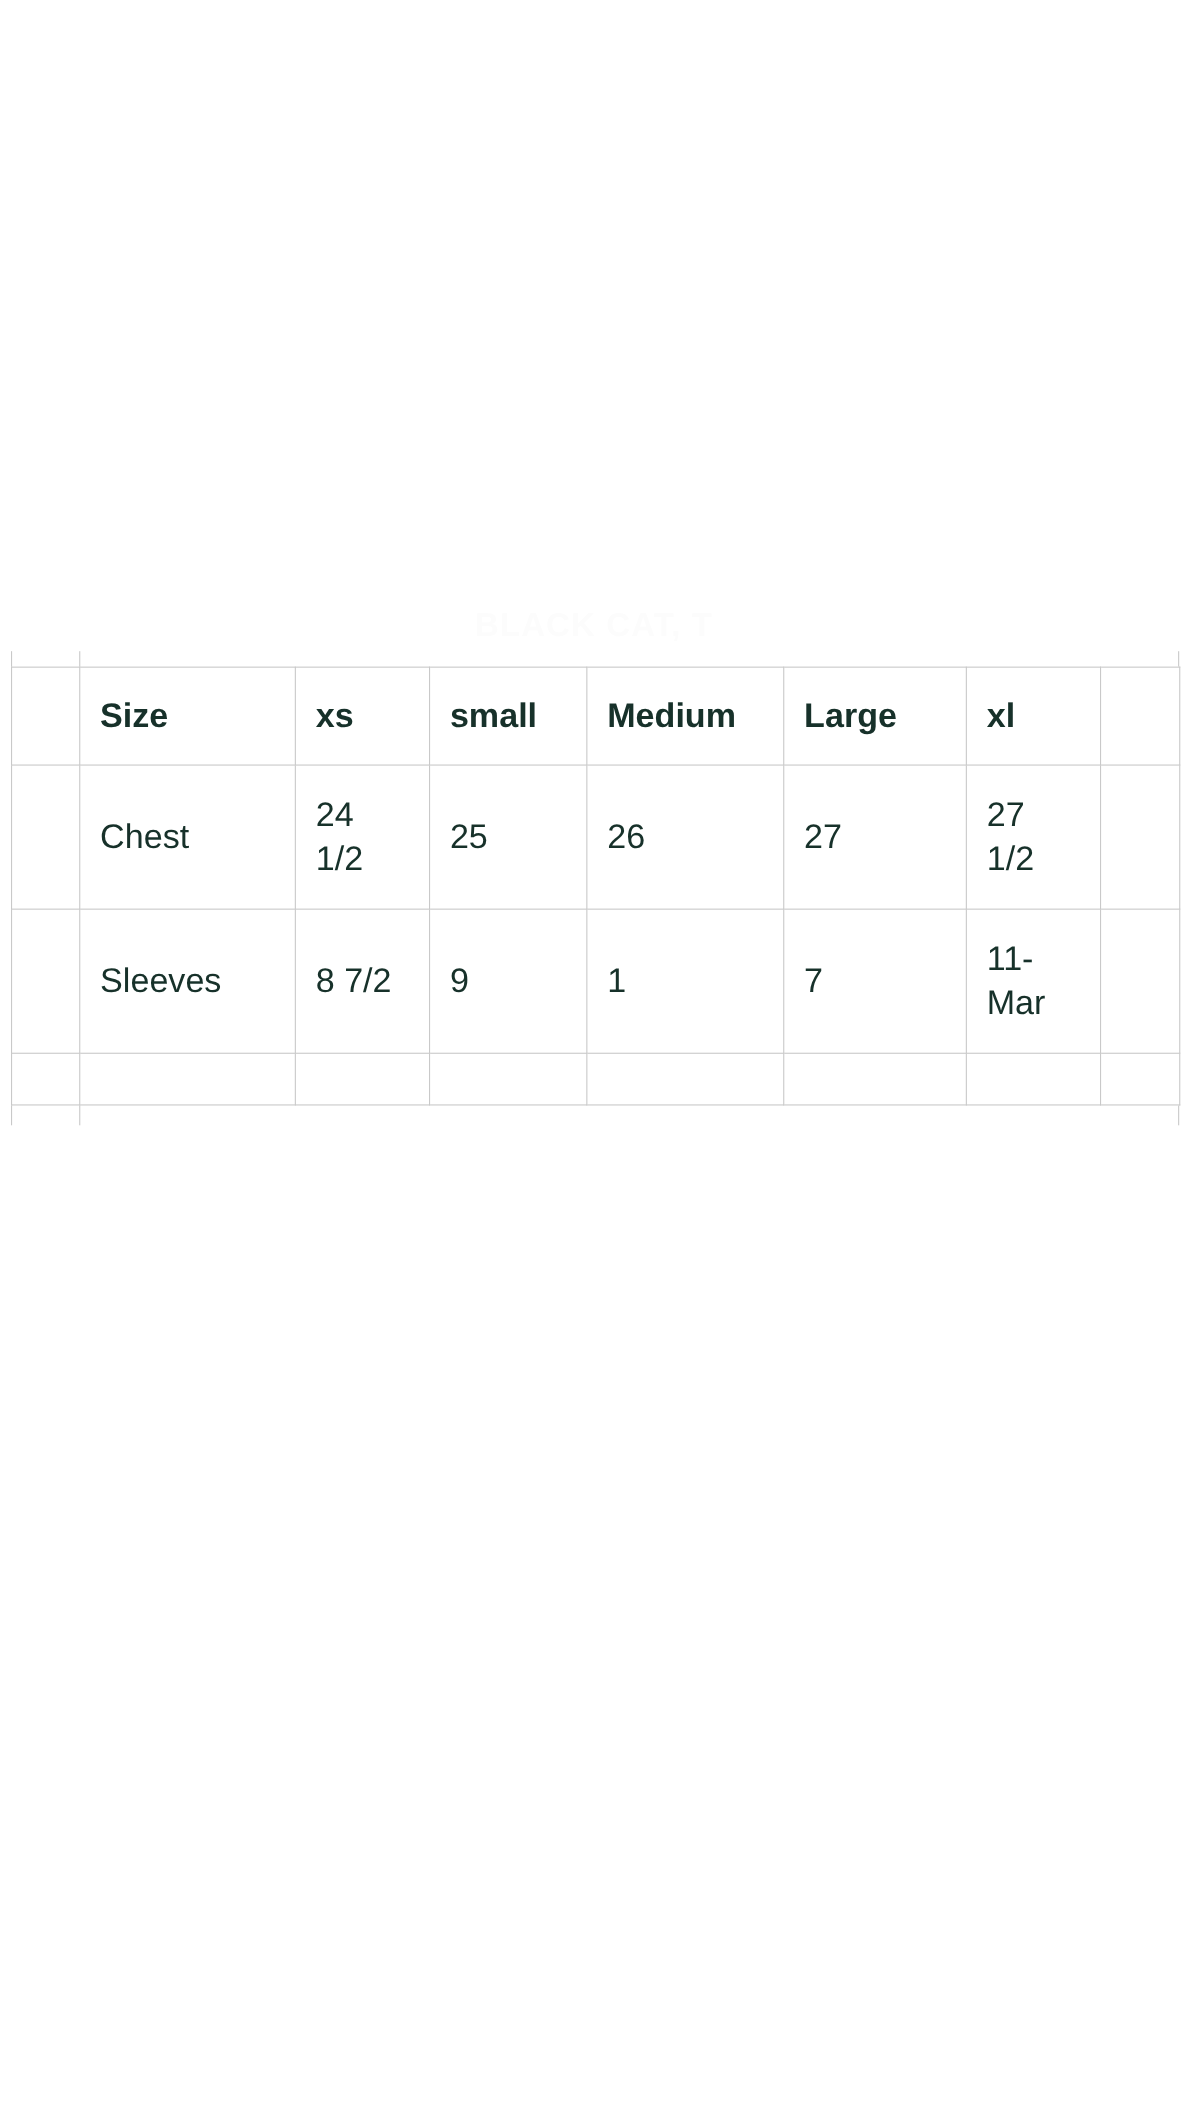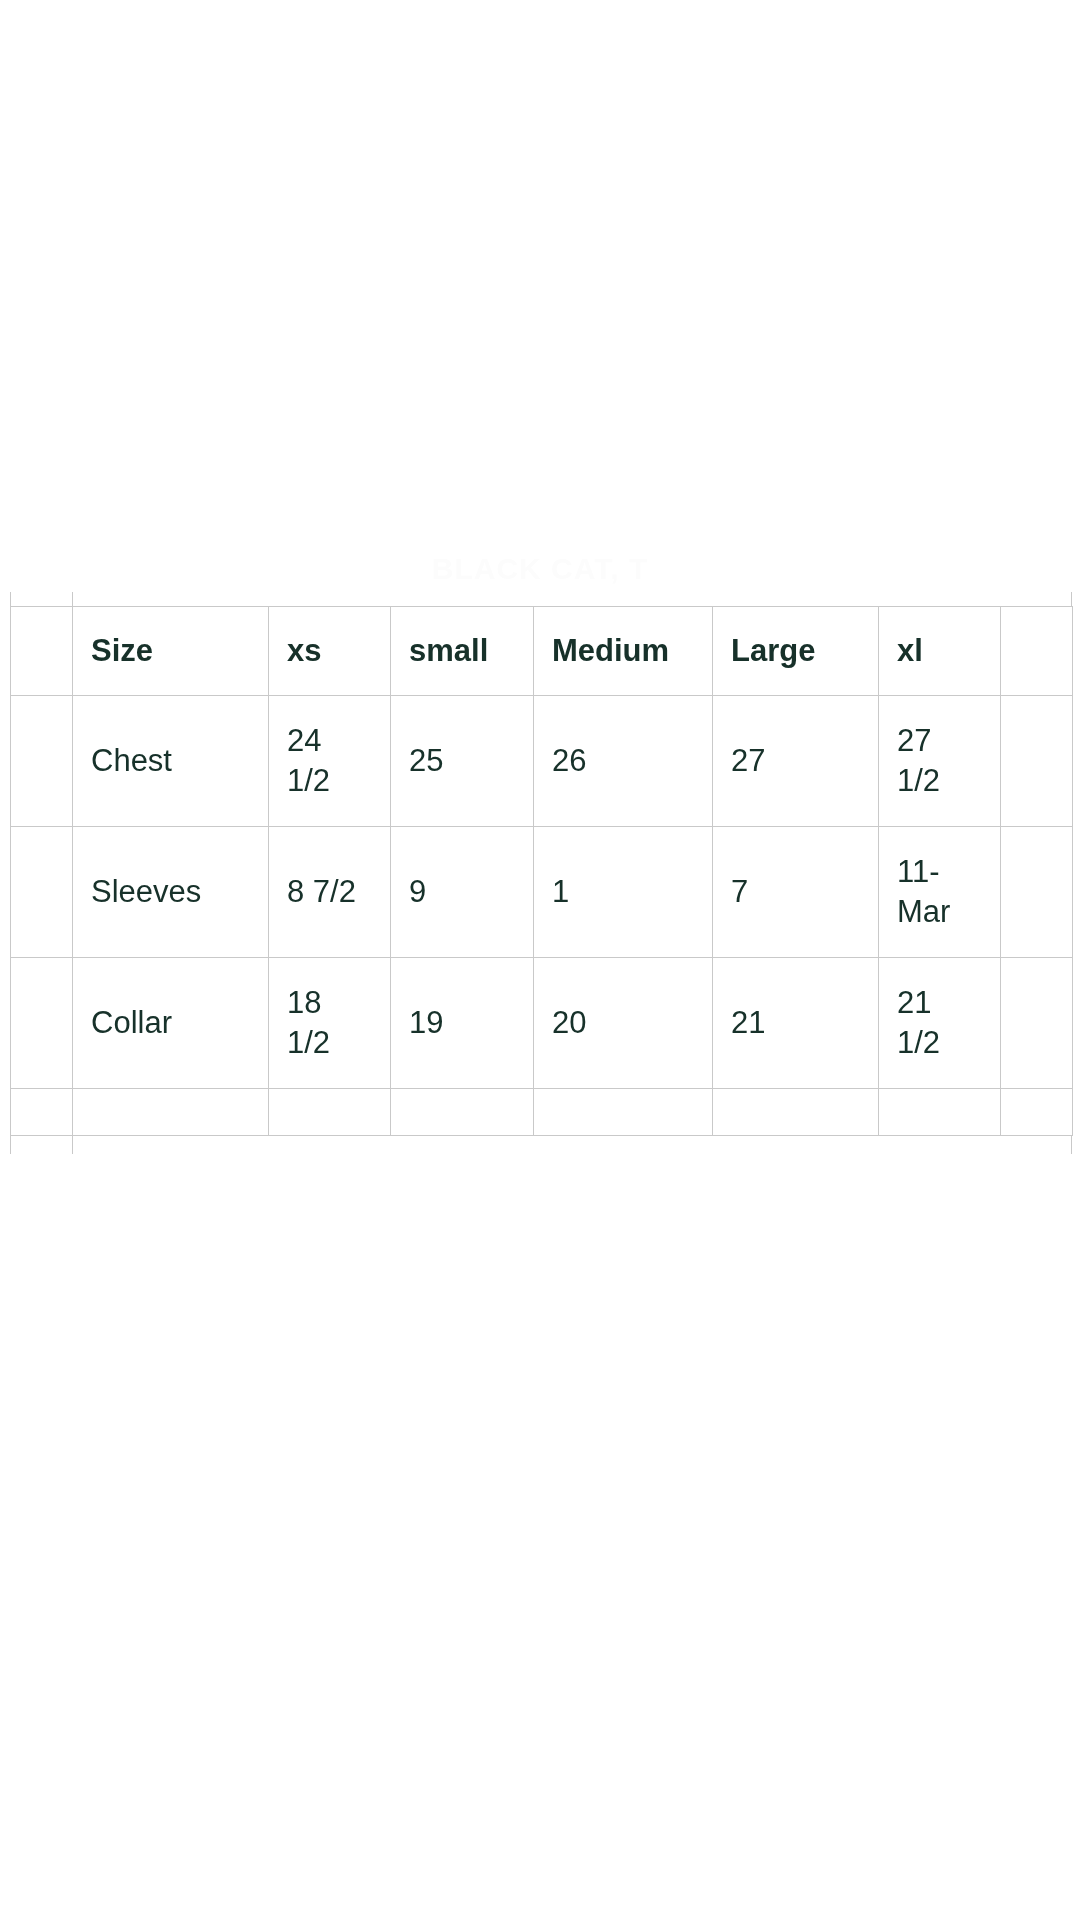--- a/index.html
+++ b/index.html
@@ -185,30 +185,20 @@
           <td class="gutter-cell"></td>
           <td>Sleeves</td>
           <td>8 7/2</td>
           <td>9</td>
           <td>1</td>
           <td>7</td>
           <td>11-Mar</td>
           <td class="tail-cell"></td>
         </tr>
 
-        <tr class="data-row">
-          <td class="gutter-cell"></td>
-          <td>Collar</td>
-          <td>18 1/2</td>
-          <td>19</td>
-          <td>20</td>
-          <td>21</td>
-          <td>21 1/2</td>
-          <td class="tail-cell"></td>
-        </tr>
 
         <tr class="blank-row">
           <td class="gutter-cell"></td>
           <td></td>
           <td></td>
           <td></td>
           <td></td>
           <td></td>
           <td></td>
           <td class="tail-cell"></td>

